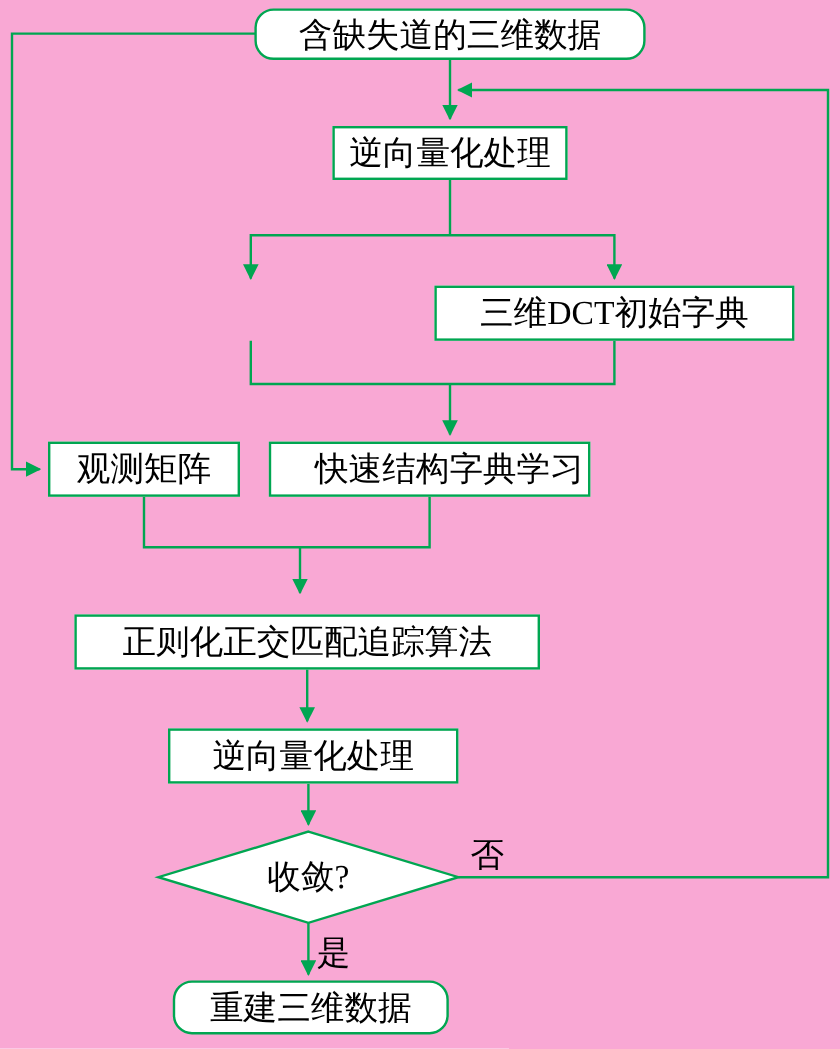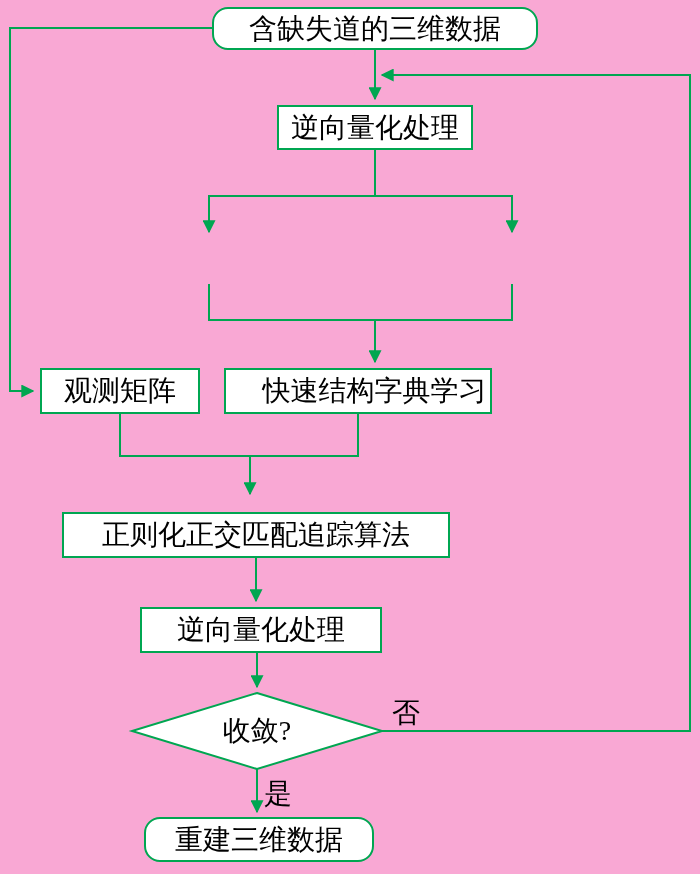--- a/index.html
+++ b/index.html
@@ -93,20 +93,21 @@
     <path d="M382,731 H690 V75 H382" fill="none" stroke="#00a651" stroke-width="2" marker-end="url(#arrow)"></path>
 
     <polygon points="257,693 382,731 257,769 132,731" fill="#ffffff" stroke="#00a651" stroke-width="2"></polygon>
   </svg>
 
   <div class="node rounded" style="left:212px; top:7px; width:326px; height:43px;">含缺失道的三维数据</div>
 
   <div class="node" style="left:277px; top:105px; width:196px; height:45px;">逆向量化处理</div>
 
 
+  <div class="node" style="left:362px; top:238px; width:300px; height:46px;">三维DCT初始字典</div>
 
   <div class="node" style="left:40px; top:368px; width:160px; height:46px;">观测矩阵</div>
 
   <div class="node" style="left:224px; top:368px; width:268px; height:46px;padding-left:33px;">快速结构字典学习</div>
 
   <div class="node" style="left:62px; top:500px; width:388px; height:46px;margin-top:12px;">正则化正交匹配追踪算法</div>
 
   <div class="node" style="left:140px; top:607px; width:242px; height:46px;">逆向量化处理</div>
 
   <div class="diamond-text" style="left:257px; top:731px;text-align:center;">收敛?</div>

